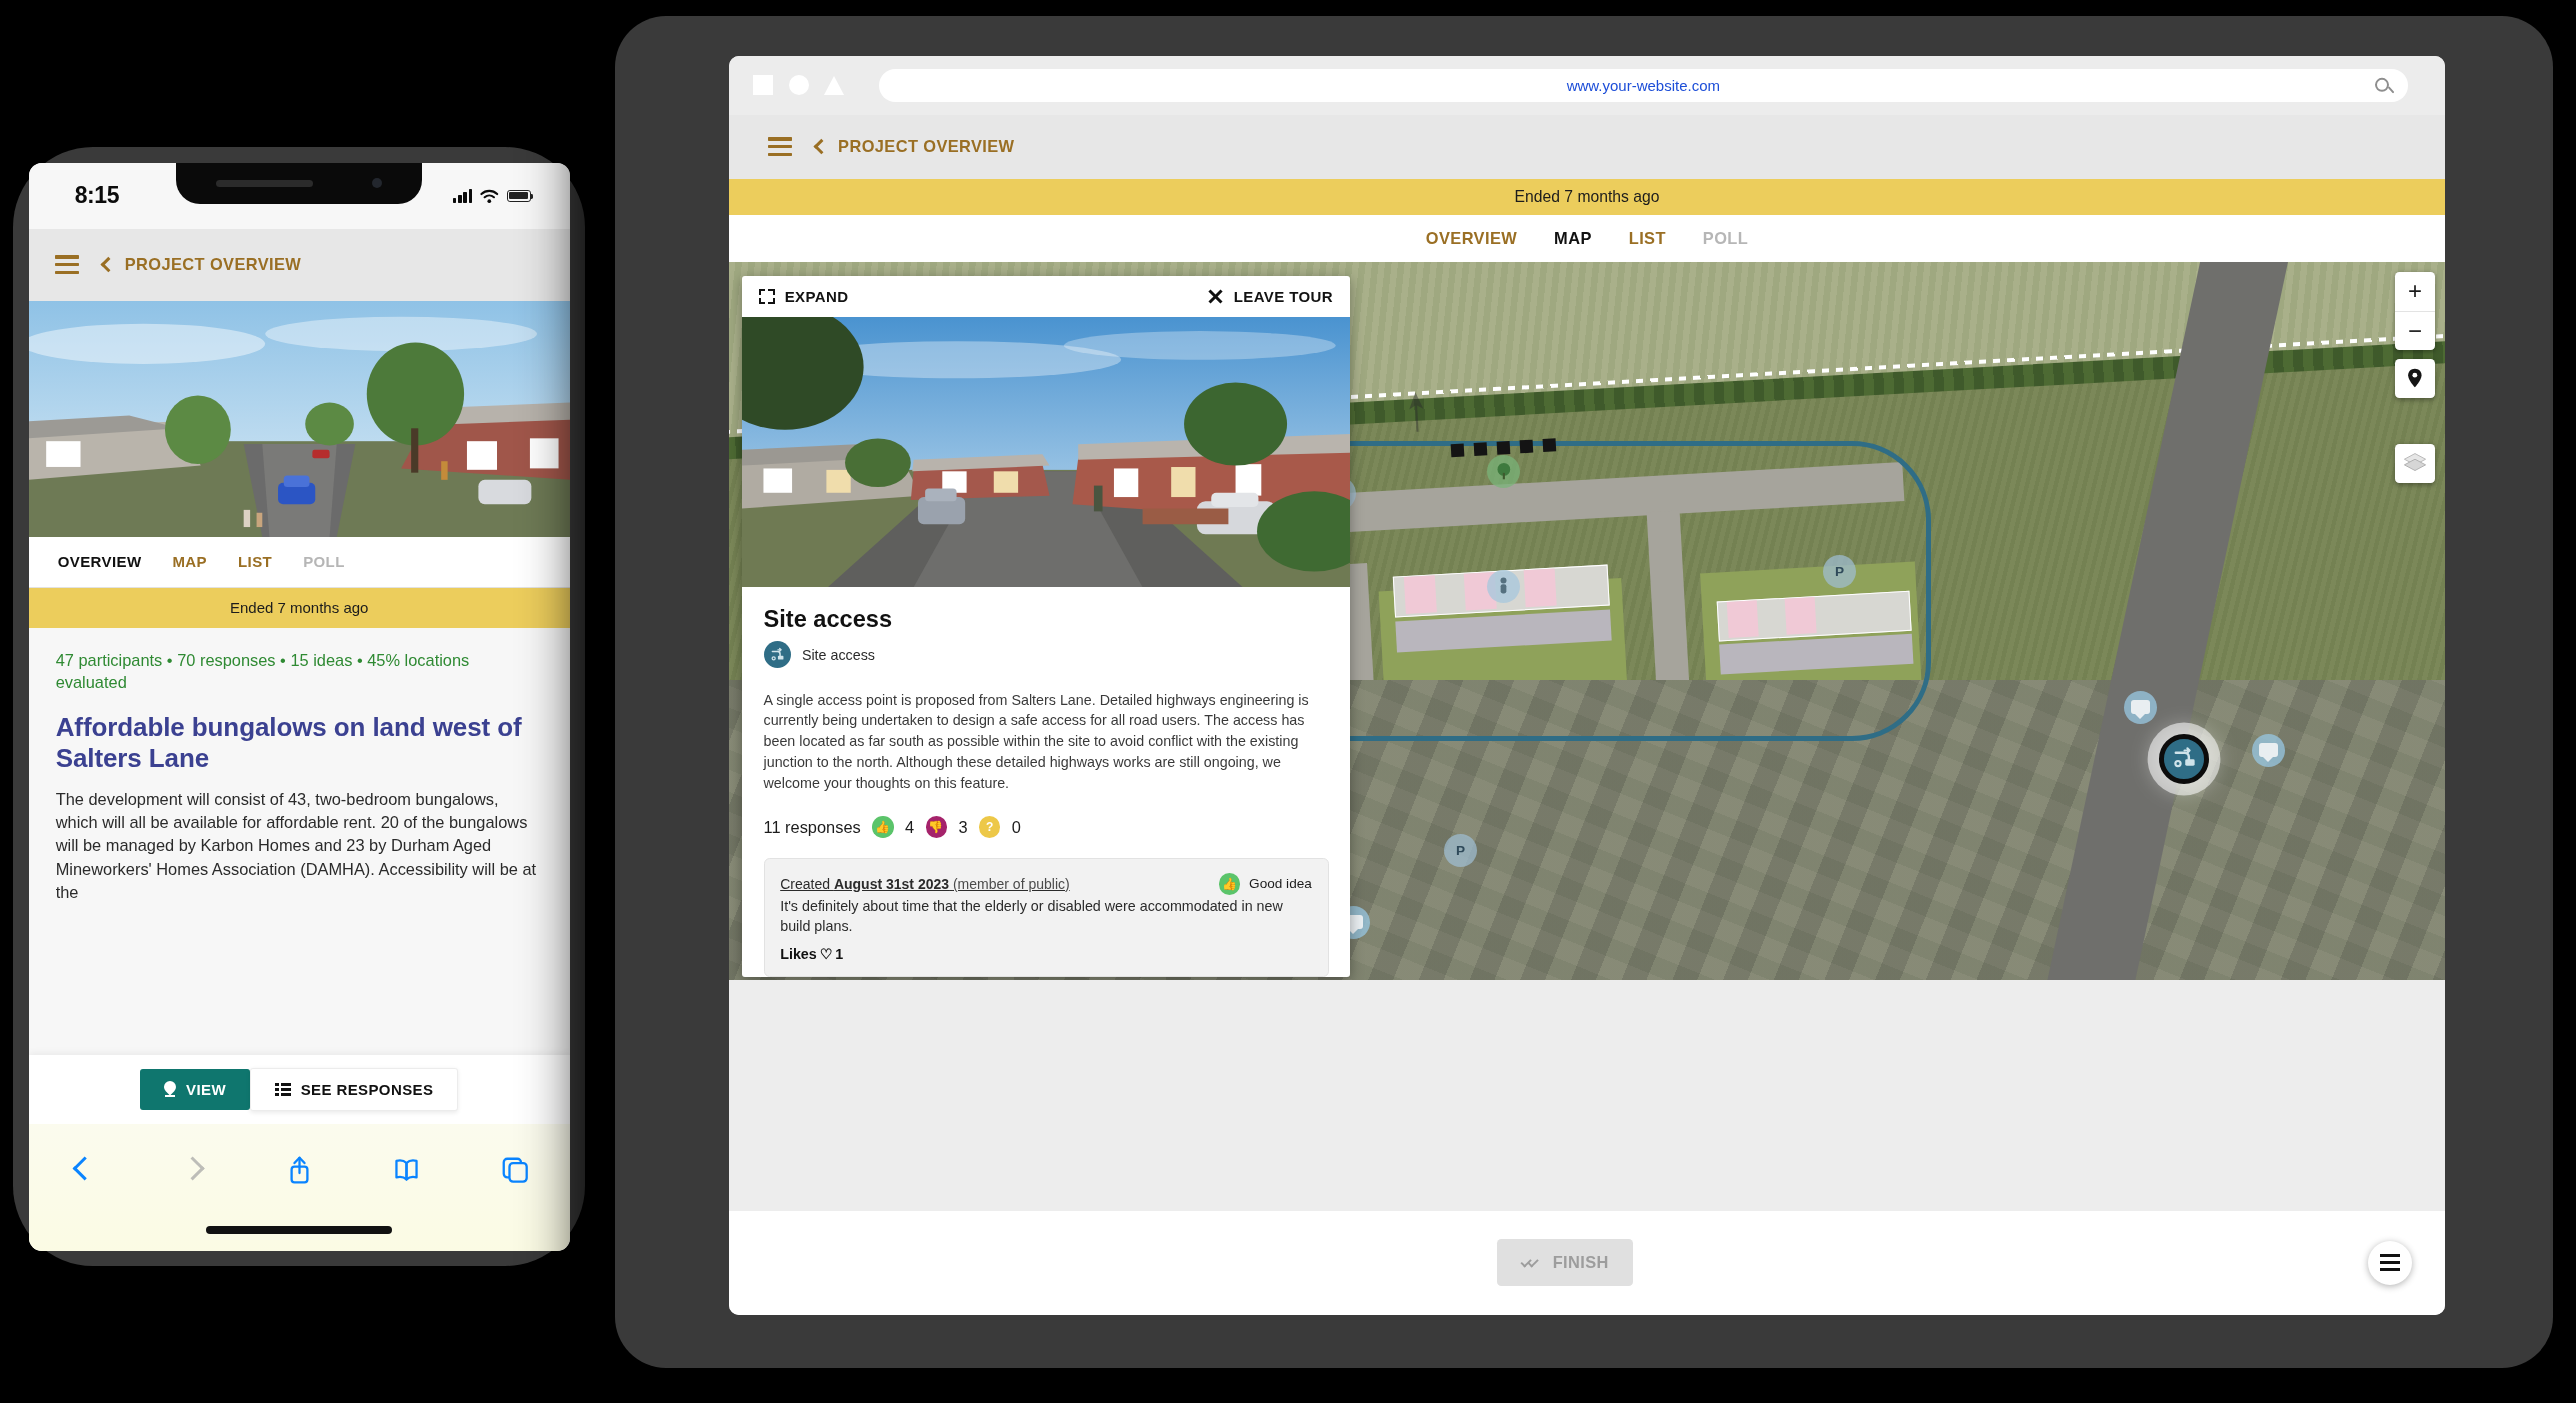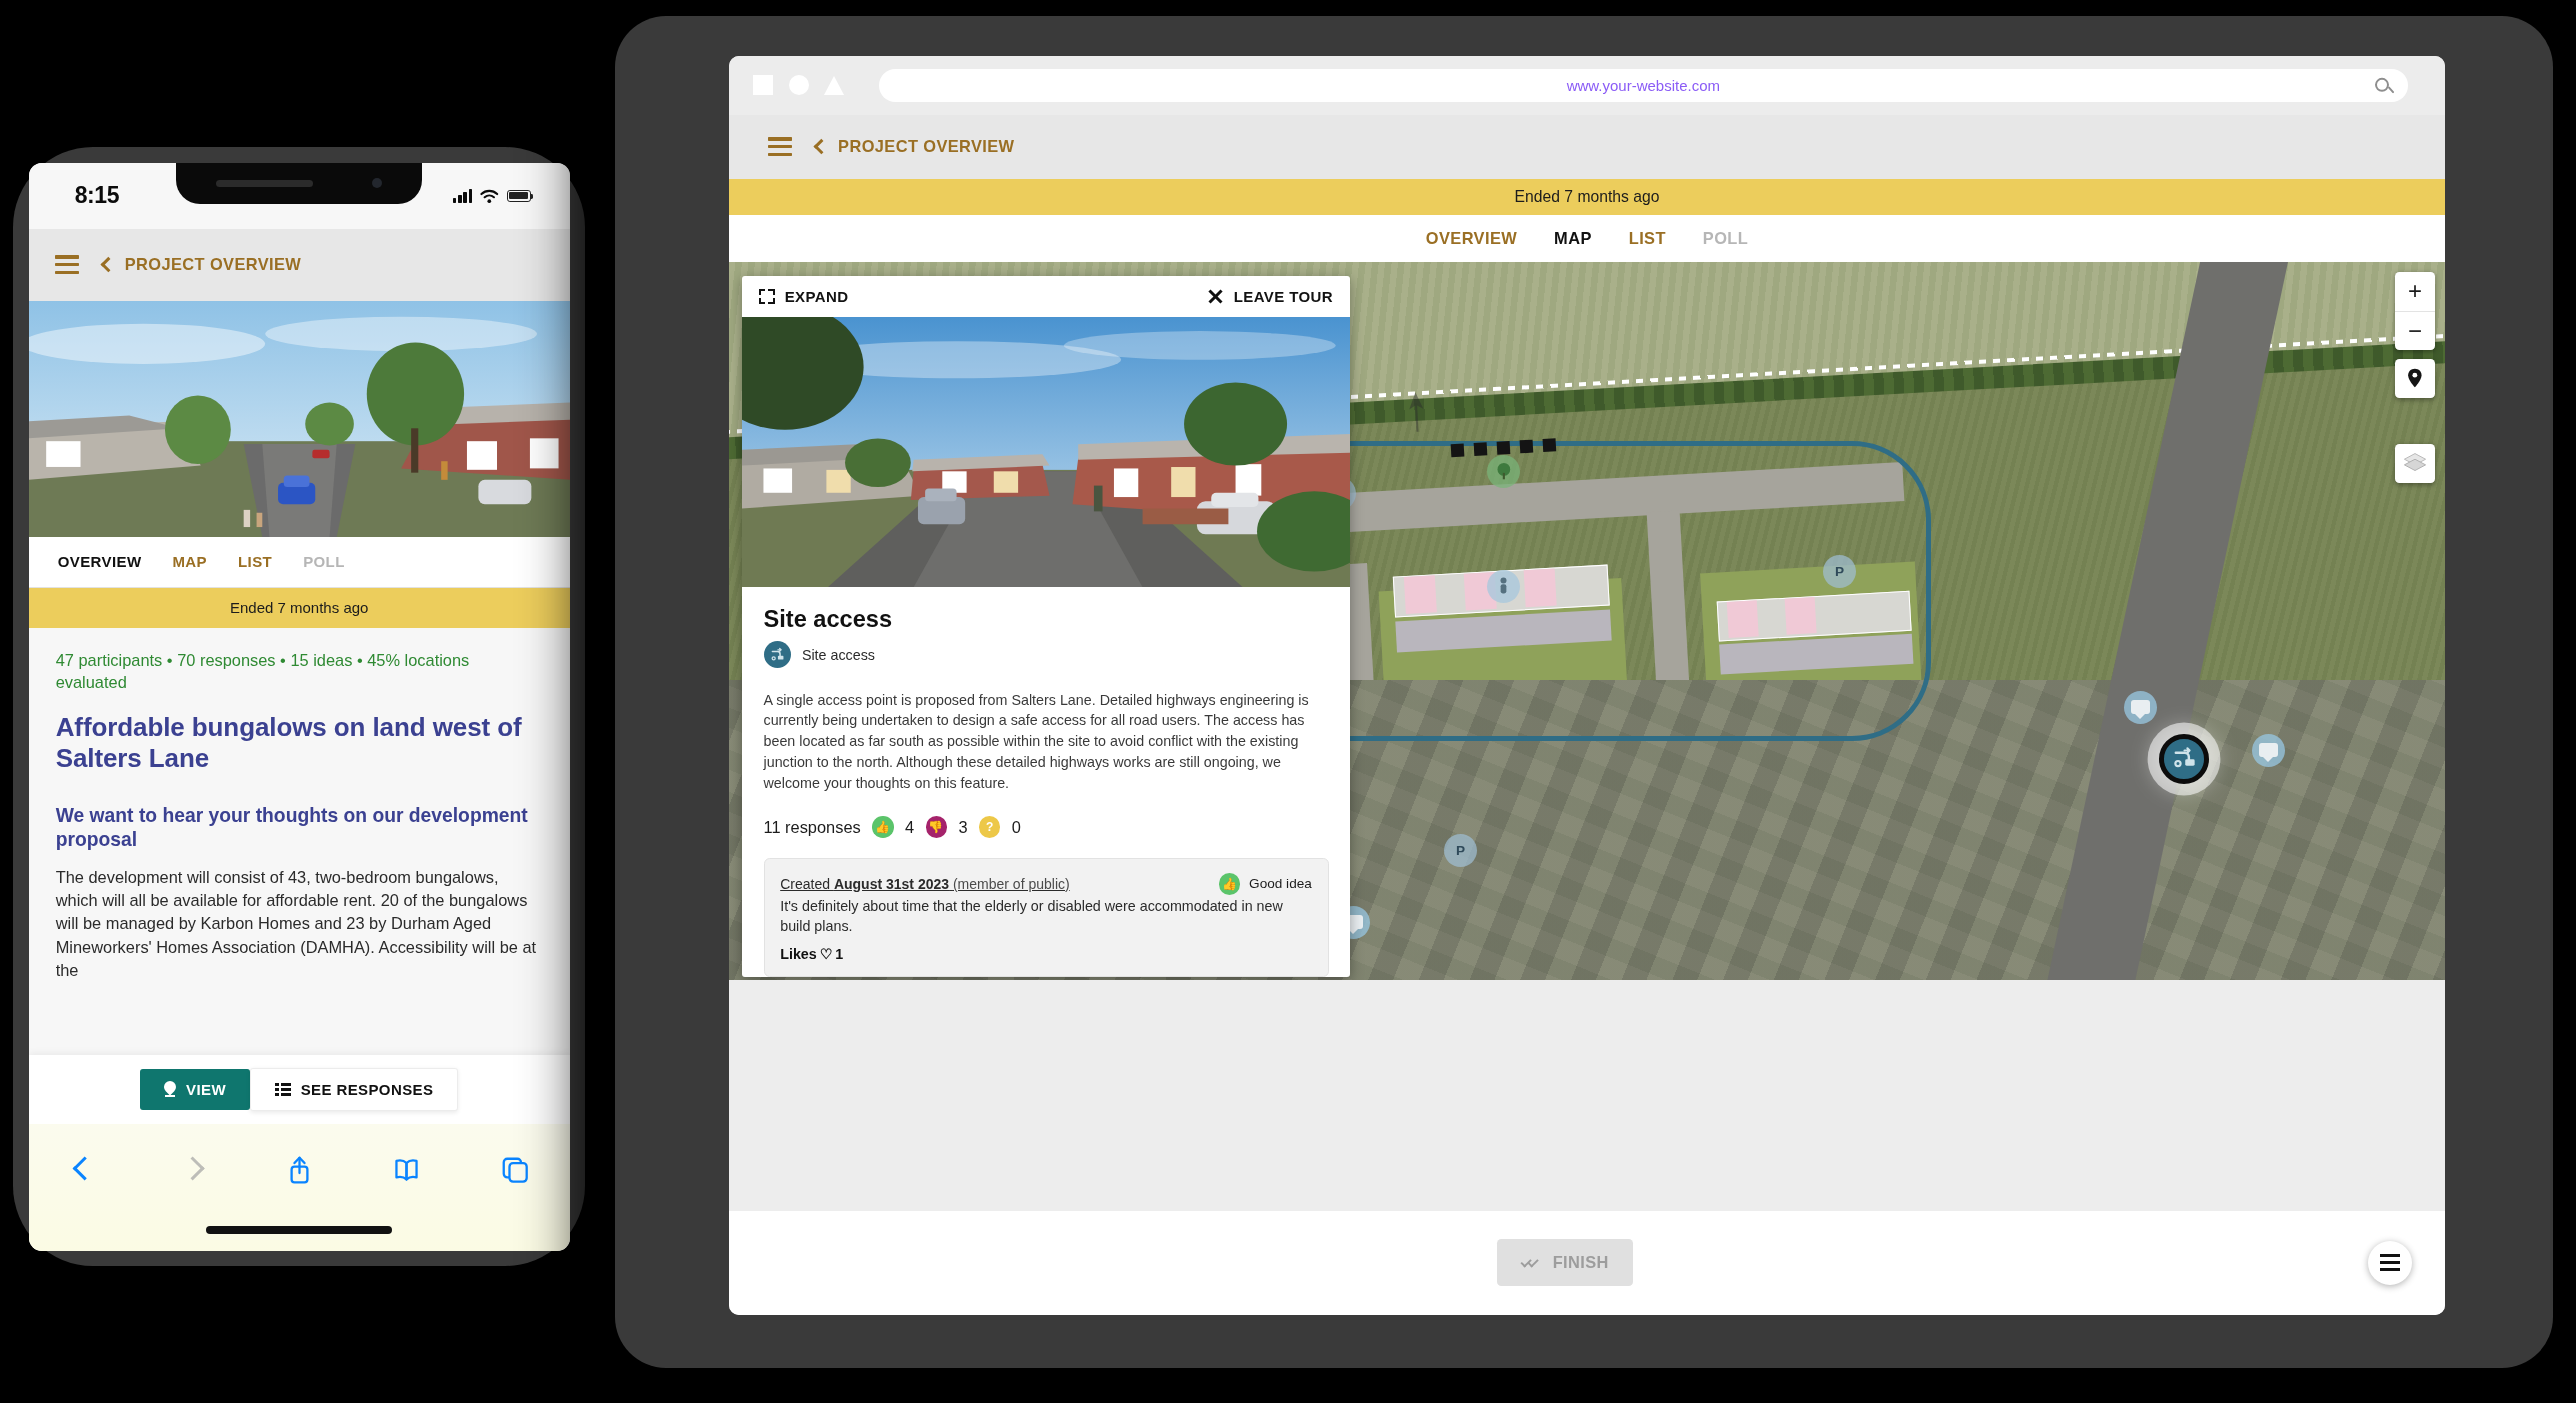--- a/index.html
+++ b/index.html
@@ -146,21 +146,21 @@
   .tb-chrome {
     height: 59px; background:#ececec; display:flex; align-items:center; gap: 15.7px; padding: 0 24px;
   }
   .ph-sq { width:20px; height:20px; background:#fff; }
   .ph-ci { width:20px; height:20px; background:#fff; border-radius:50%; }
   .ph-tr { width:0;height:0;border-left:10.7px solid transparent;border-right:10.7px solid transparent;border-bottom:19.3px solid #fff; }
   .url-bar {
     flex:1; height: 33px; background:#fff; border-radius: 16.4px; margin-left: 18.6px; margin-right: 13px;
     display:flex; align-items:center; justify-content:center; position:relative;
   }
-  .url-txt { font-size: 15px; color:#8b5cf6; }
+  .url-txt { font-size: 15px; color:#1d4ed8; }
   .mag { position:absolute; right: 18.6px; top: 50%; transform: translateY(-50%); width:14.3px;height:14.3px;
          border:2.1px solid #8e8e8e; border-radius:50%; }
   .mag::after{content:"";position:absolute;right:-5px;bottom:-3.6px;width:2.1px;height:7.9px;background:#8e8e8e;transform:rotate(-42deg);border-radius:1.4px;}
 
   .tb-appbar { height: 64px; background:#e7e7e7; display:flex; align-items:center; gap: 24px; padding: 0 39px; }
   .tb-banner { height: 36px; background:#eccd5c; display:flex; align-items:center; justify-content:center;
                font-size: 15.7px; color:#1c1c1c; }
   .tb-tabs { height: 47px; background:#fff; display:flex; align-items:center; justify-content:center; gap: 37px; }
   .tb-tabs span { font-size: 16.4px; font-weight:700; letter-spacing:0.4px; }
 
@@ -367,21 +367,20 @@
         <span class="tab-link">MAP</span>
         <span class="tab-link">LIST</span>
         <span class="tab-dim">POLL</span>
       </div>
 
       <div class="p-banner">Ended 7 months ago</div>
 
       <div class="p-body">
         <div class="p-stats">47 participants • 70 responses • 15 ideas • 45% locations evaluated</div>
         <div class="p-title">Affordable bungalows on land west of Salters Lane</div>
-        <div class="p-sub">We want to hear your thoughts on our development proposal</div>
         <div class="p-para">The development will consist of 43, two-bedroom bungalows, which will all be available for affordable rent. 20 of the bungalows will be managed by Karbon Homes and 23 by Durham Aged Mineworkers' Homes Association (DAMHA). Accessibility will be at the</div>
       </div>
 
       <div class="p-actions">
         <div class="btn-view">
           <span class="pin-ico"></span>
           <span>VIEW</span>
         </div>
         <div class="btn-resp">
           <span class="list-ico">

